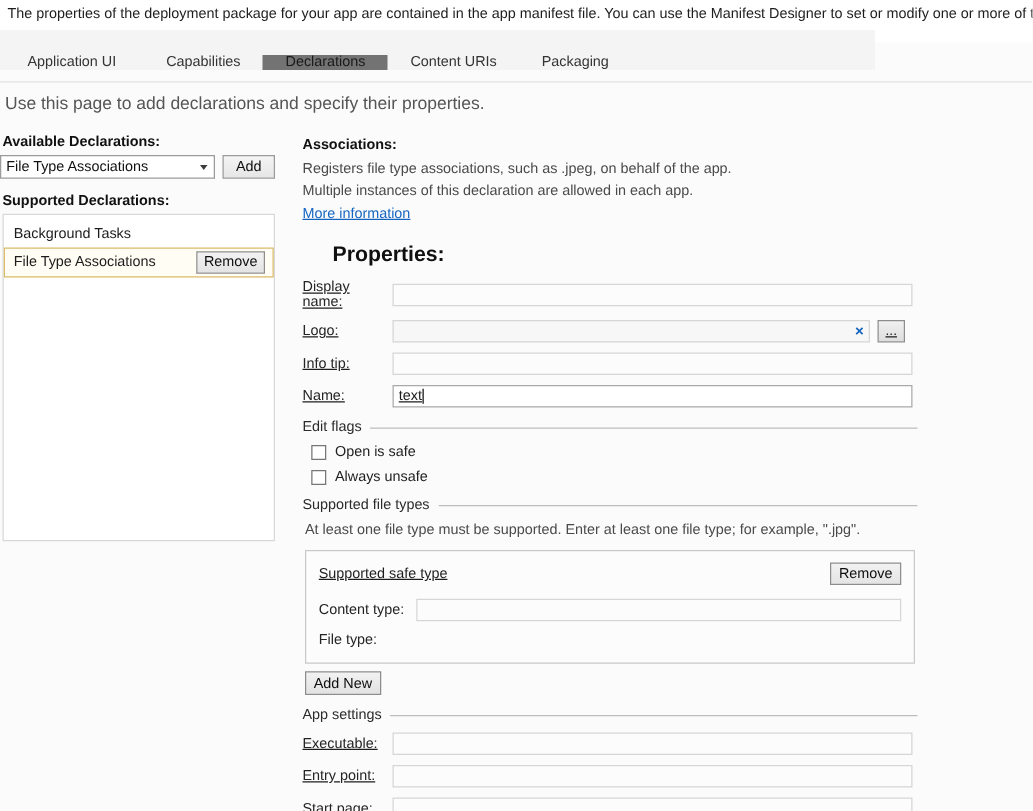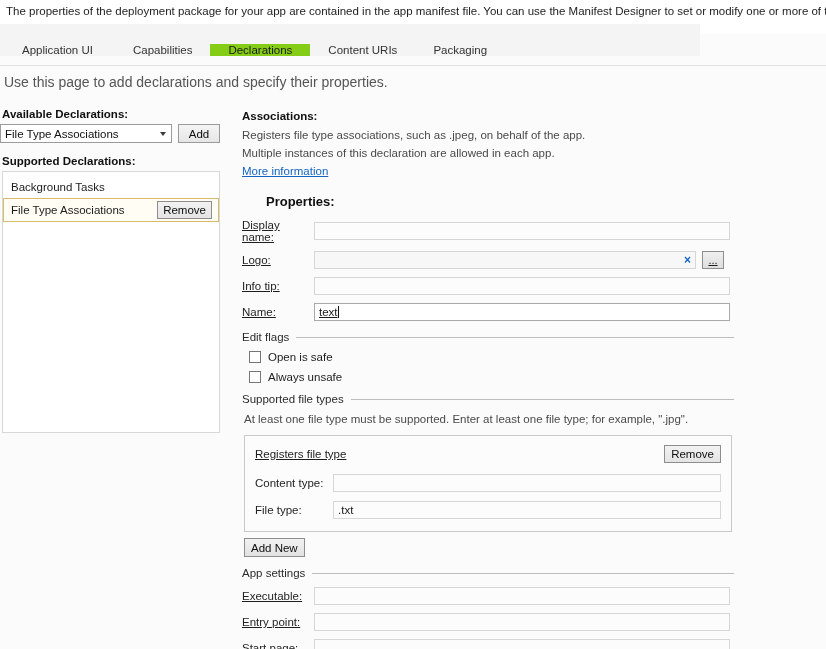--- a/index.html
+++ b/index.html
@@ -52,21 +52,21 @@
     justify-content: center;
     padding: 0 18px;
     font-size: 11.5px;
     color: #333333;
     background: transparent;
     cursor: default;
     white-space: nowrap;
   }
   .tab.first { padding-left: 22px; padding-right: 22px; }
   .tab.active {
-    background: #84cc16;
+    background: #737373;
     color: #1a1a1a;
   }
   .tab-underline {
     position: absolute;
     left: 0; top: 65px;
     width: 826px;
     height: 1px;
     background: #e2e2e2;
   }
 
@@ -194,21 +194,21 @@
   .link {
     font-size: 11.5px;
     color: #1565c0;
     text-decoration: underline;
     cursor: default;
     display: inline-block;
     margin-bottom: 12px;
   }
   .props-head {
     font-weight: bold;
-    font-size: 13px;
+    font-size: 17px;
     color: #101010;
     margin: 5px 0 10px 0;
     padding-left: 24px;
   }
 
   .field-row {
     display: flex;
     align-items: center;
     margin-bottom: 8px;
     text-decoration: underline;
@@ -479,32 +479,31 @@
   
   <div class="group-sep">
     <span class="gs-label">Supported file types</span>
     <span class="gs-line"></span>
   </div>
 
   <div class="hint-text">At least one file type must be supported. Enter at least one file type; for example, ".jpg".</div>
 
   <div class="sft-panel">
     <div class="sft-head-row">
-      <span class="sft-title">Registers file type</span>
+      <span class="sft-title">Supported safe type</span>
       <button class="sft-remove">Remove</button>
     </div>
 
     <div class="sft-row">
       <div class="sft-label">Content type:</div>
       <input class="field-input w-sft" type="text" value="" style="">
     </div>
 
     <div class="sft-row">
       <div class="sft-label">File type:</div>
-      <input class="field-input w-sft" type="text" value=".txt" style="">
     </div>
   </div>
 
   <button class="add-new-btn">Add New</button>
 
   
   <div class="group-sep">
     <span class="gs-label">App settings</span>
     <span class="gs-line"></span>
   </div>

